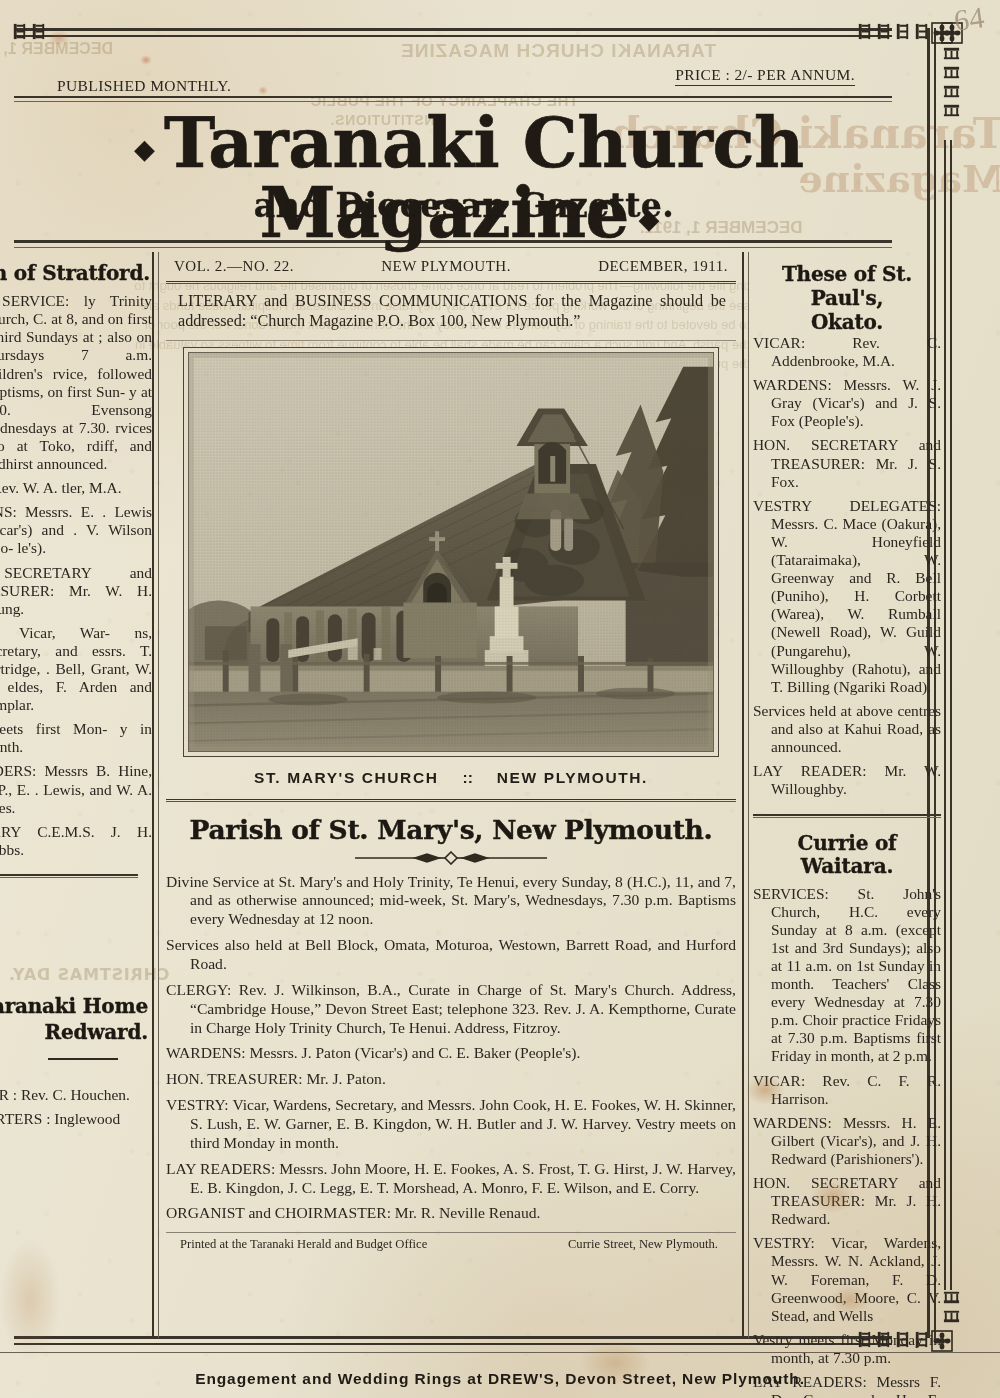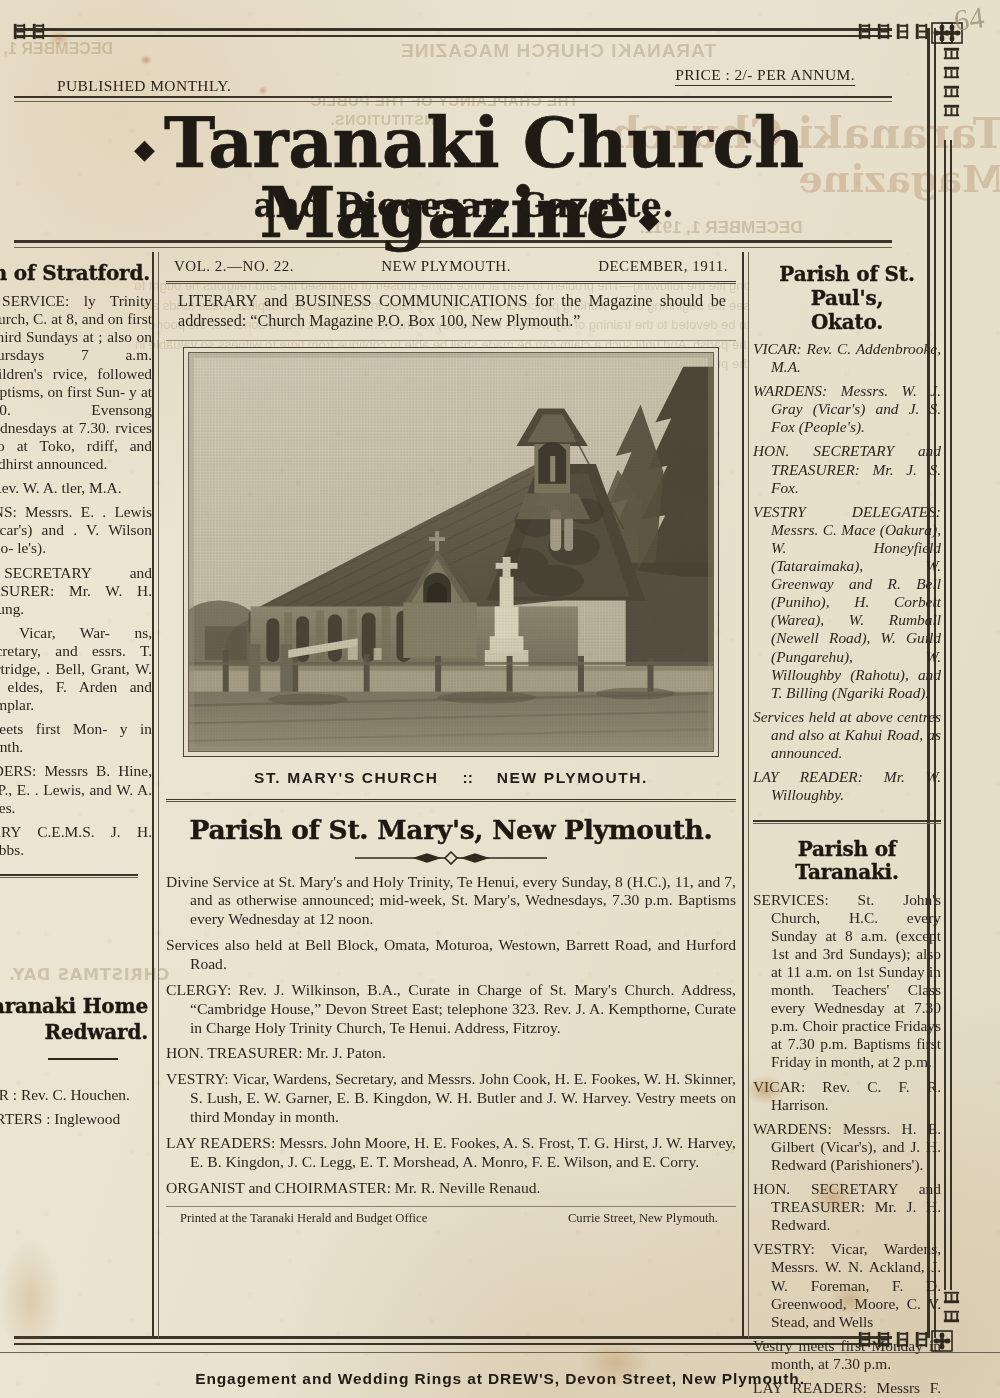--- a/index.html
+++ b/index.html
@@ -603,51 +603,52 @@
         <path d="M98 1 L104 7 L98 13 L92 7 Z" fill="none"></path>
         <path d="M86 7 H92"></path>
           <path d="M104 7 H110"></path>
       </g>
     </svg>
 
     <div class="mid-body">
       <p>Divine Service at St. Mary's and Holy Trinity, Te Henui, every Sunday, 8 (H.C.), 11, and 7, and as otherwise announced; mid-week, St. Mary's, Wednesdays, 7.30 p.m.  Baptisms every Wednesday at 12 noon.</p>
       <p>Services also held at Bell Block, Omata, Moturoa, Westown, Barrett Road, and Hurford Road.</p>
       <p>CLERGY: Rev. J. Wilkinson, B.A., Curate in Charge of St. Mary's Church.   Address, “Cambridge House,” Devon Street East; telephone 323.   Rev. J. A. Kempthorne, Curate in Charge Holy Trinity Church, Te Henui.   Address, Fitzroy.</p>
+      <p>WARDENS: Messrs. J. Paton (Vicar's) and C. E. Baker (People's).</p>
       <p>HON. TREASURER: Mr. J. Paton.</p>
       <p>VESTRY: Vicar, Wardens, Secretary, and Messrs. John Cook, H. E. Fookes, W. H. Skinner, S. Lush, E. W. Garner, E. B. Kingdon, W. H. Butler and J. W. Harvey.  Vestry meets on third Monday in month.</p>
       <p>LAY READERS: Messrs. John Moore, H. E. Fookes, A. S. Frost, T. G. Hirst, J. W. Harvey, E. B. Kingdon, J. C. Legg, E. T. Morshead, A. Monro, F. E. Wilson, and E. Corry.</p>
       <p>ORGANIST and CHOIRMASTER: Mr. R. Neville Renaud.</p>
     </div>
 
     <div class="thin-rule" style="margin-top:9px;opacity:.6;"></div>
     <div class="imprint">
       <span>Printed at the Taranaki Herald and Budget Office</span>
       <span>Currie Street, New Plymouth.</span>
     </div>
   </div>
 
   <div class="col col-right side">
 
     <div class="blackhead" style="line-height:1.2;">
-      <span>Parish of St. Paul's,</span><br>
+      <span>These of St. Paul's,</span><br>
       <span>Okato.</span>
     </div>
-    <div style="margin-top:6px;font-style:italic;">
+    <div style="">
       <p>VICAR: Rev. C. Addenbrooke, M.A.</p>
       <p>WARDENS: Messrs. W. J. Gray (Vicar's) and J. S. Fox (People's).</p>
       <p>HON. SECRETARY and TREASURER: Mr. J. S. Fox.</p>
       <p>VESTRY DELEGATES: Messrs. C. Mace (Oakura), W. Honeyfield (Tataraimaka), W. Greenway and R. Bell (Puniho), H. Corbett (Warea), W. Rumball (Newell Road), W. Guild (Pungarehu), W. Willoughby (Rahotu), and T. Billing (Ngariki Road).</p>
       <p>Services held at above centres and also at Kahui Road, as announced.</p>
       <p>LAY READER: Mr. W. Willoughby.</p>
     </div>
 
     <div style="margin:16px 0 0 0;border-top:2px solid #3a332a;border-bottom:1px solid #6b6253;height:4px;"></div>
 
-    <div class="blackhead" style="margin-top:14px;">Parish of Taranaki.</div>
+    <div class="blackhead" style="margin-top:14px;">Currie of Waitara.</div>
     <div style="margin-top:6px;">
       <p>SERVICES: St. John's Church, H.C. every Sunday at 8 a.m. (except 1st and 3rd Sundays); also at 11 a.m. on 1st Sunday in month. Teachers' Class every Wednesday at 7.30 p.m.   Choir practice Fridays at 7.30 p.m.   Baptisms first Friday in month, at 2 p.m.</p>
       <p>VICAR: Rev. C. F. R. Harrison.</p>
       <p>WARDENS: Messrs. H. E. Gilbert (Vicar's), and J. H. Redward (Parishioners').</p>
       <p>HON. SECRETARY and TREASURER: Mr. J. H. Redward.</p>
       <p>VESTRY: Vicar, Wardens, Messrs. W. N. Ackland, J. W. Foreman, F. D. Greenwood, Moore, C. V. Stead, and Wells</p>
       <p>Vestry meets first Monday in month, at 7.30 p.m.</p>
       <p>LAY READERS: Messrs F. D. Greenwood, H. E. Gilbert, M. Jones, and W. N. Ackland.</p>
     </div>
   </div>

